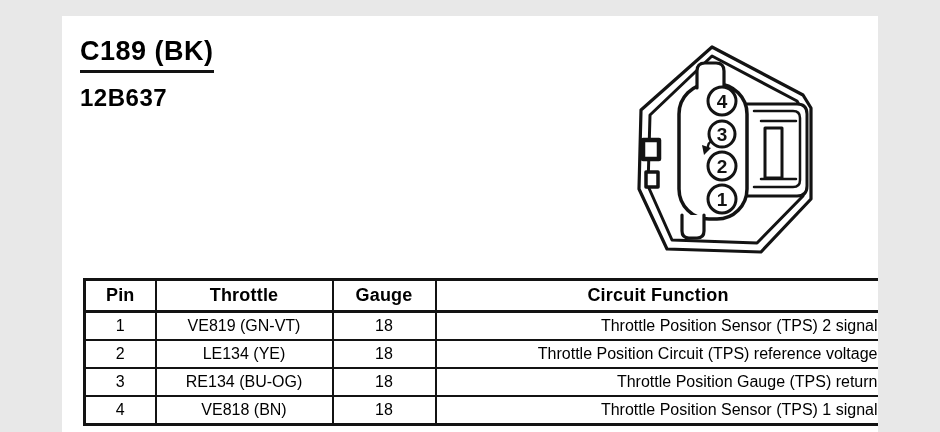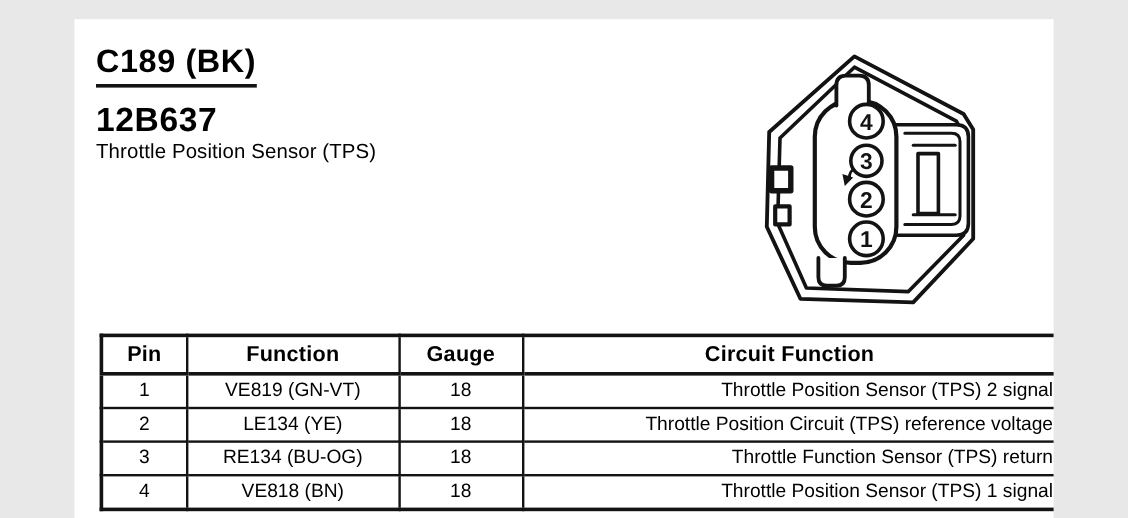--- a/index.html
+++ b/index.html
@@ -7,21 +7,21 @@
     position:relative;width:816px;height:432px;background:#ffffff;
     font-family:"Liberation Sans", sans-serif;color:#000000;overflow:hidden;
     margin:16px auto;
   }
   .hdr-id{
     position:absolute;left:18px;top:20px;font-size:27px;font-weight:bold;
     letter-spacing:0.5px;
   }
   .hdr-id .u{display:inline-block;border-bottom:3px solid #131313;padding-bottom:3px;}
   .hdr-part{
-    position:absolute;left:18px;top:68px;font-size:28px;font-weight:bold;
+    position:absolute;left:18px;top:68px;font-size:24px;font-weight:bold;
     letter-spacing:0.5px;
   }
   .hdr-name{
     position:absolute;left:18px;top:101px;font-size:17px;letter-spacing:0.1px;
   }
   .connector{position:absolute;left:555px;top:15px;}
   table.pinout{
     position:absolute;left:21px;top:262px;width:909px;
     border-collapse:collapse;table-layout:fixed;
     border:3px solid #131313;
@@ -44,21 +44,20 @@
 </style>
 </head>
 <body>
 
 <div class="page">
 
   <div class="hdr-id">
     <span class="u">C189 (BK)</span>
   </div>
   <div class="hdr-part">12B637</div>
-  <div class="hdr-name">Throttle Position Sensor (TPS)</div>
 
   <svg class="connector" width="225" height="240" viewBox="0 0 225 240">
     <g fill="none" stroke="#131313" stroke-linejoin="round" stroke-linecap="round">
 
       <path d="M95,16 L186,64 L194,77 L194,168 L144,221 L50,218 L22,158 L24,79 Z" fill="#ffffff" stroke-width="3.2"></path>
       <path d="M95,25 L180,70 L186,81 L186,165 L140,212 L55,209 L31,155 L33,84 Z" stroke-width="3"></path>
 
       <path d="M130,73 H180 Q190,73 190,83 V155 Q190,165 180,165 H130 Z" fill="#ffffff" stroke="none"></path>
       <path d="M130,73 H180 Q190,73 190,83 V155 Q190,165 180,165 H130" stroke-width="3"></path>
       <path d="M137,80 H176 Q183,80 183,87 V149 Q183,156 176,156 H137" stroke-width="2.5"></path>
@@ -97,21 +96,21 @@
     <colgroup>
       <col class="c-pin">
         <col class="c-circuit">
         <col class="c-gauge">
         <col class="c-function">
         <col class="c-qualifier">
     </colgroup>
     <thead>
       <tr>
         <th>Pin</th>
-        <th>Function</th>
+        <th>Throttle</th>
         <th>Gauge</th>
         <th>Circuit Function</th>
         <th>Qualifier</th>
       </tr>
     </thead>
     <tbody>
       <tr>
         <td>1</td>
         <td>VE819 (GN-VT)</td>
         <td>18</td>
@@ -122,21 +121,21 @@
         <td>2</td>
         <td>LE134 (YE)</td>
         <td>18</td>
         <td class="fn">Throttle Position Circuit (TPS) reference voltage</td>
         <td></td>
       </tr>
       <tr>
         <td>3</td>
         <td>RE134 (BU-OG)</td>
         <td>18</td>
-        <td class="fn">Throttle Function Sensor (TPS) return</td>
+        <td class="fn">Throttle Position Gauge (TPS) return</td>
         <td></td>
       </tr>
       <tr>
         <td>4</td>
         <td>VE818 (BN)</td>
         <td>18</td>
         <td class="fn">Throttle Position Sensor (TPS) 1 signal</td>
         <td></td>
       </tr>
     </tbody>

